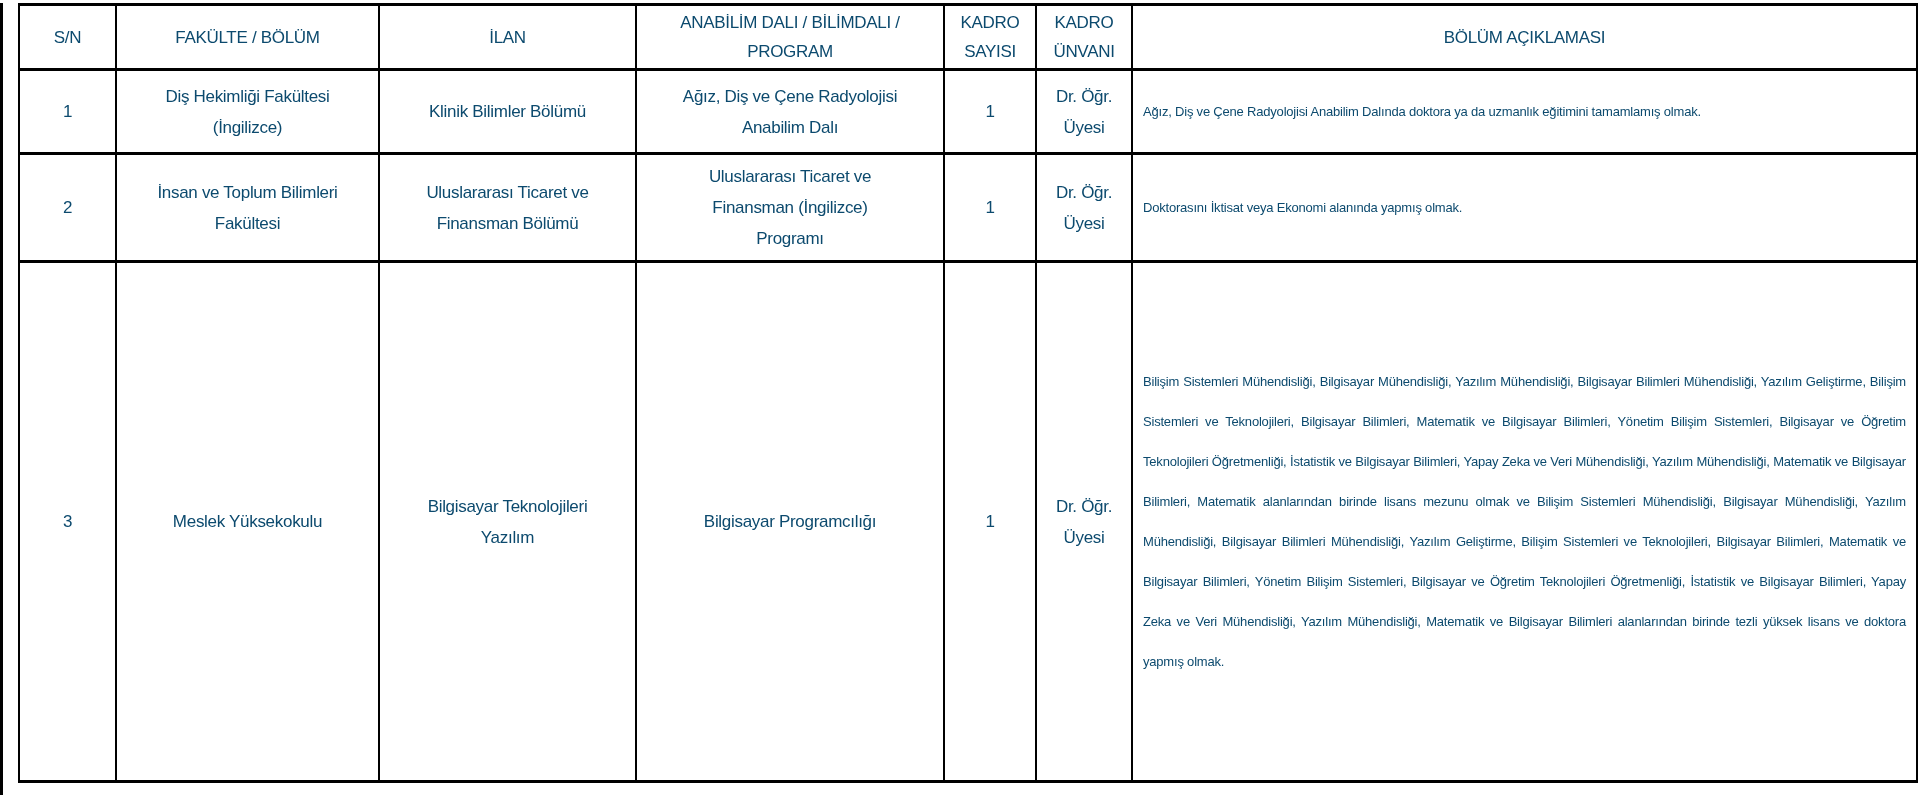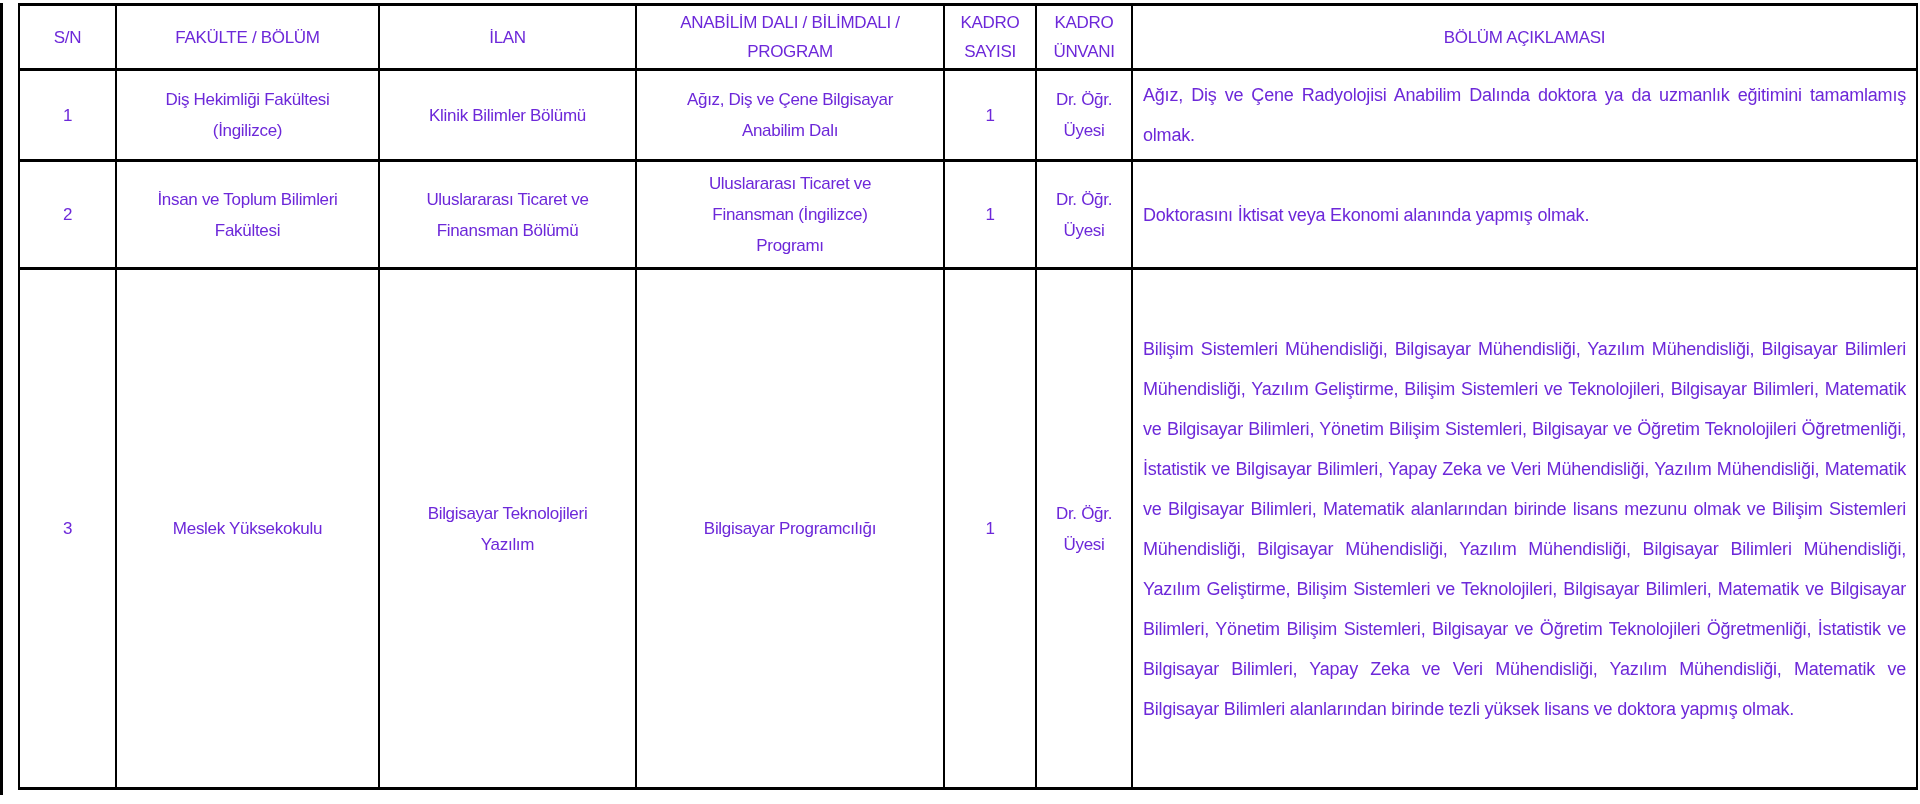--- a/index.html
+++ b/index.html
@@ -7,21 +7,21 @@
     padding: 0;
     background: #ffffff;
   }
   .page {
     position: relative;
     width: 1920px;
     height: 804px;
     background: #ffffff;
     overflow: hidden;
     font-family: "Liberation Sans", sans-serif;
-    color: #6d28d9;
+    color: #0c4a6e;
   }
   .edge-line {
     position: absolute;
     left: 0;
     top: 3px;
     width: 3px;
     height: 792px;
     background: #000000;
   }
   table.ilan-table {
@@ -46,21 +46,21 @@
     white-space: pre-line;
     overflow: hidden;
   }
   .ilan-table th {
     line-height: 29px;
   }
   .ilan-table td.desc {
     white-space: normal;
     text-align: justify;
     text-justify: inter-word;
-    font-size: 18px;
+    font-size: 13px;
     letter-spacing: -0.2px;
     line-height: 40px;
     padding: 4px 10px;
   }
   tr.hdr    { height: 62px; }
   tr.row-1  { height: 84px; }
   tr.row-2  { height: 108px; }
   tr.row-3  { height: 520px; }
 </style>
 </head>
@@ -92,21 +92,21 @@
 ÜNVANI</th>
         <th>BÖLÜM AÇIKLAMASI</th>
       </tr>
     </thead>
     <tbody>
       <tr class="row-1">
         <td>1</td>
         <td>Diş Hekimliği Fakültesi
 (İngilizce)</td>
         <td>Klinik Bilimler Bölümü</td>
-        <td>Ağız, Diş ve Çene Bilgisayar
+        <td>Ağız, Diş ve Çene Radyolojisi
 Anabilim Dalı</td>
         <td>1</td>
         <td>Dr. Öğr.
 Üyesi</td>
         <td class="desc">Ağız, Diş ve Çene Radyolojisi Anabilim Dalında doktora ya da uzmanlık eğitimini tamamlamış olmak.</td>
       </tr>
       <tr class="row-2">
         <td>2</td>
         <td>İnsan ve Toplum Bilimleri
 Fakültesi</td>

